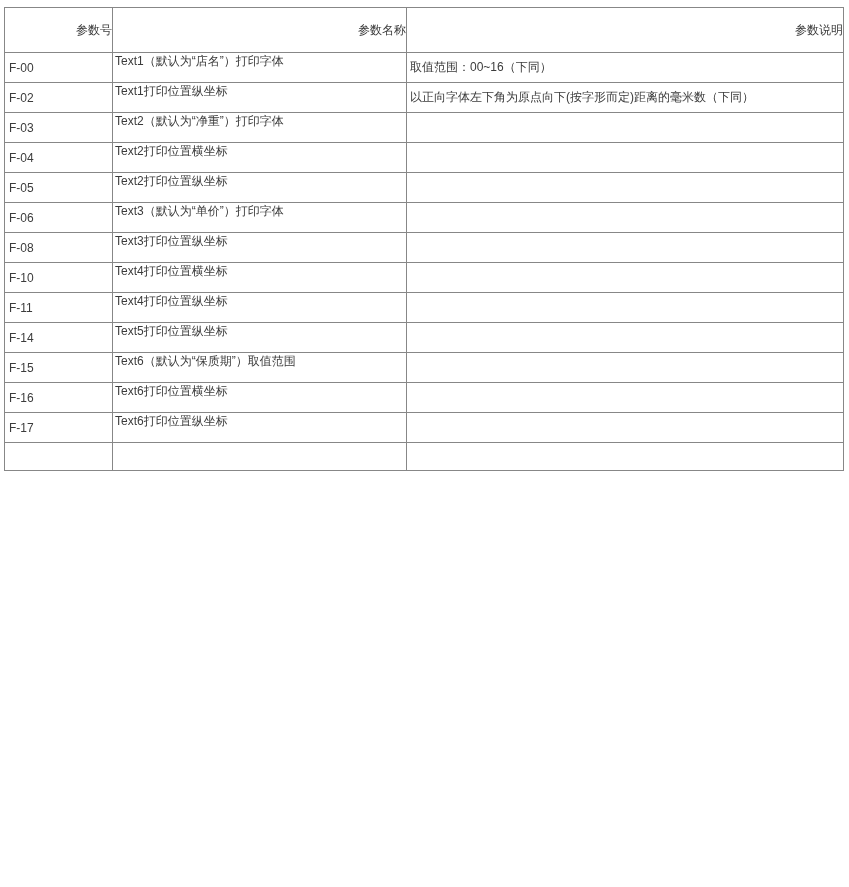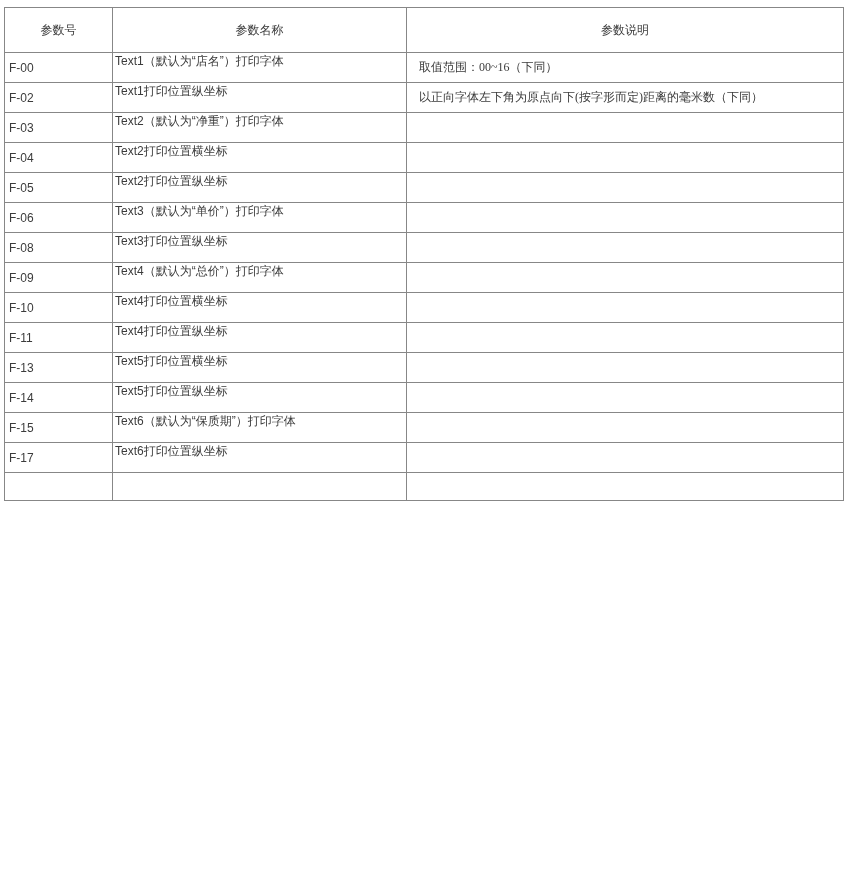--- a/index.html
+++ b/index.html
@@ -30,30 +30,30 @@
     font-weight: normal;
     color: #3b3b3b;
     vertical-align: middle;
     overflow: hidden;
     white-space: nowrap;
     background: #ffffff;
     box-sizing: border-box;
   }
   table.params th {
     height: 45px;
-    text-align: center;
+    text-align: right;
     padding: 0;
   }
   table.params td {
     height: 28px;
     text-align: left;
   }
   td.col-no   { padding: 0 2px 0 4px; }
   td.col-name { padding: 0 2px 12px 2px; }
-  td.col-desc { padding: 0 2px 0 12px; font-family: Liberation Serif, serif; }
+  td.col-desc { padding: 0 2px 0 3px; }
   col.c-no   { width: 108px; }
   col.c-name { width: 294px; }
   col.c-desc { width: 437px; }
 </style>
 </head>
 <body>
 
 <table class="params">
   <colgroup>
     <col class="c-no">
@@ -97,47 +97,42 @@
     <td class="col-no">F-06</td>
     <td class="col-name">Text3（默认为“单价”）打印字体</td>
     <td class="col-desc"></td>
   </tr>
       <tr>
     <td class="col-no">F-08</td>
     <td class="col-name">Text3打印位置纵坐标</td>
     <td class="col-desc"></td>
   </tr>
       <tr>
-    <td class="col-no">F-09</td>
-    <td class="col-name">Text4（默认为“总价”）打印字体</td>
-    <td class="col-desc"></td>
-  </tr>
-      <tr>
     <td class="col-no">F-10</td>
     <td class="col-name">Text4打印位置横坐标</td>
     <td class="col-desc"></td>
   </tr>
       <tr>
     <td class="col-no">F-11</td>
     <td class="col-name">Text4打印位置纵坐标</td>
     <td class="col-desc"></td>
   </tr>
       <tr>
-    <td class="col-no">F-13</td>
-    <td class="col-name">Text5打印位置横坐标</td>
-    <td class="col-desc"></td>
-  </tr>
-      <tr>
     <td class="col-no">F-14</td>
     <td class="col-name">Text5打印位置纵坐标</td>
     <td class="col-desc"></td>
   </tr>
       <tr>
     <td class="col-no">F-15</td>
-    <td class="col-name">Text6（默认为“保质期”）打印字体</td>
+    <td class="col-name">Text6（默认为“保质期”）取值范围</td>
+    <td class="col-desc"></td>
+  </tr>
+      <tr>
+    <td class="col-no">F-16</td>
+    <td class="col-name">Text6打印位置横坐标</td>
     <td class="col-desc"></td>
   </tr>
       <tr>
     <td class="col-no">F-17</td>
     <td class="col-name">Text6打印位置纵坐标</td>
     <td class="col-desc"></td>
   </tr>
       <tr>
     <td class="col-no"></td>
     <td class="col-name"></td>

